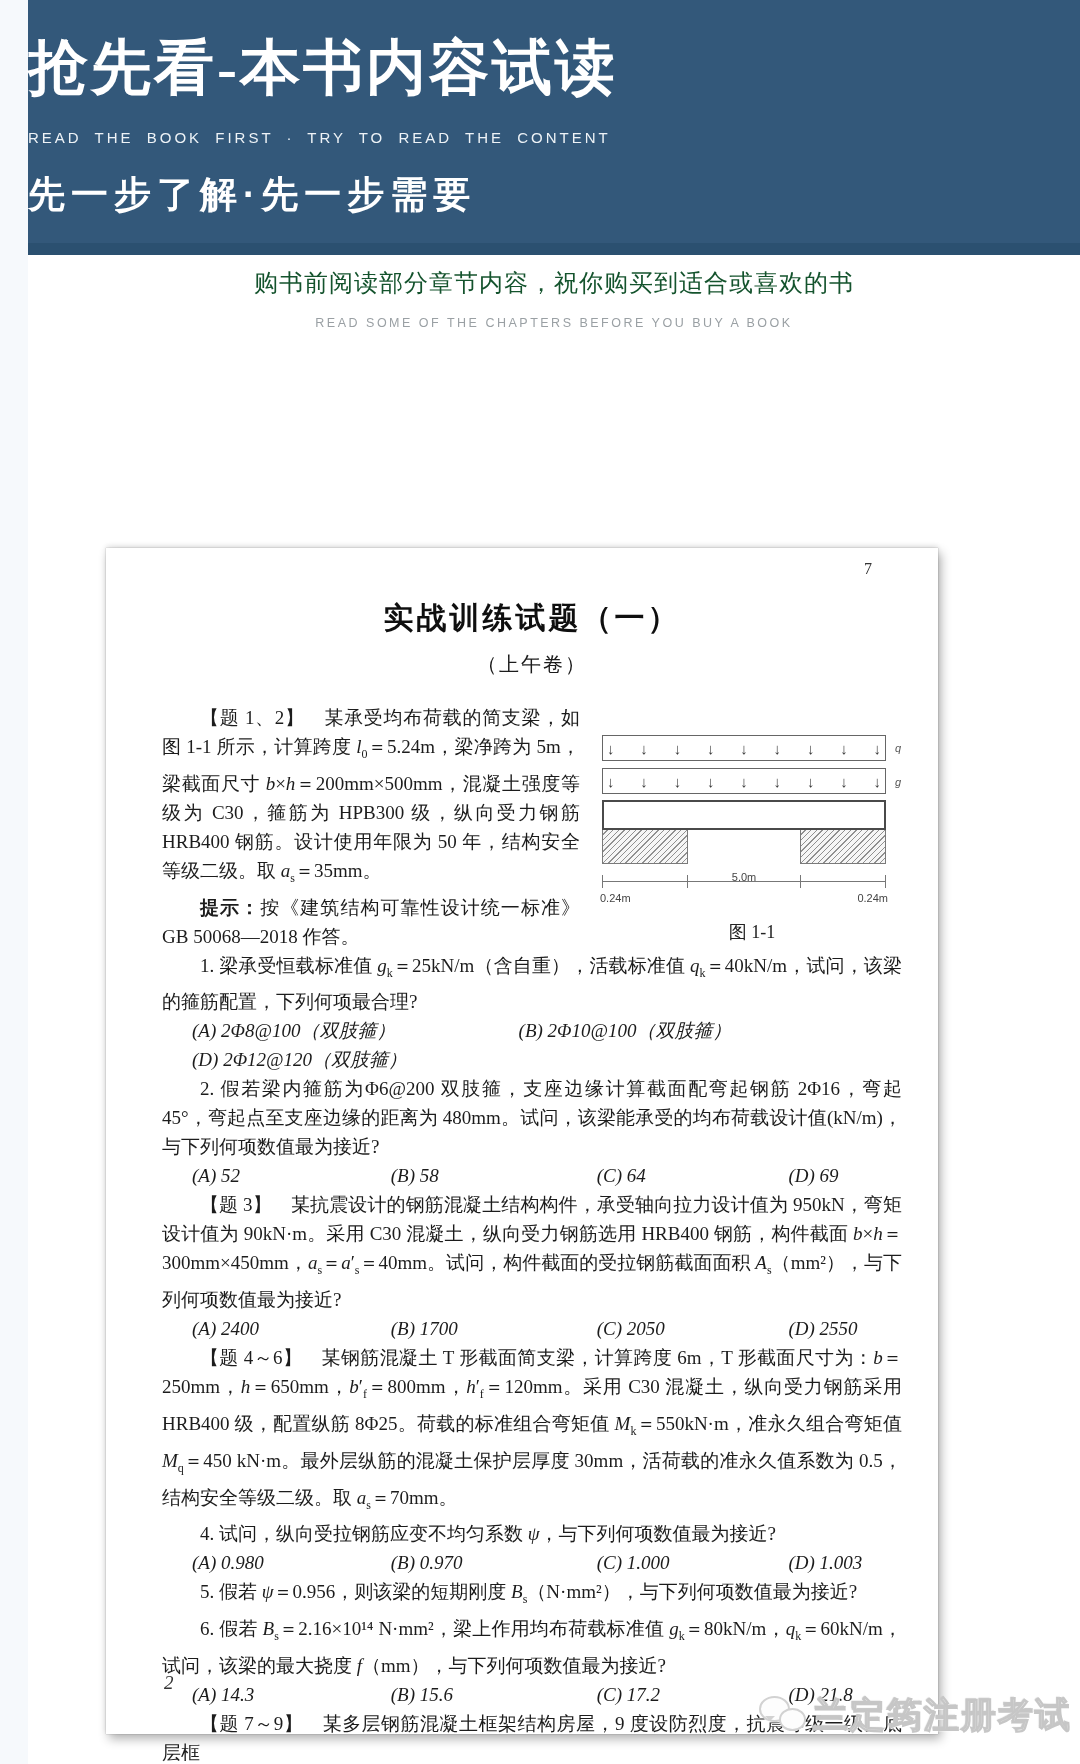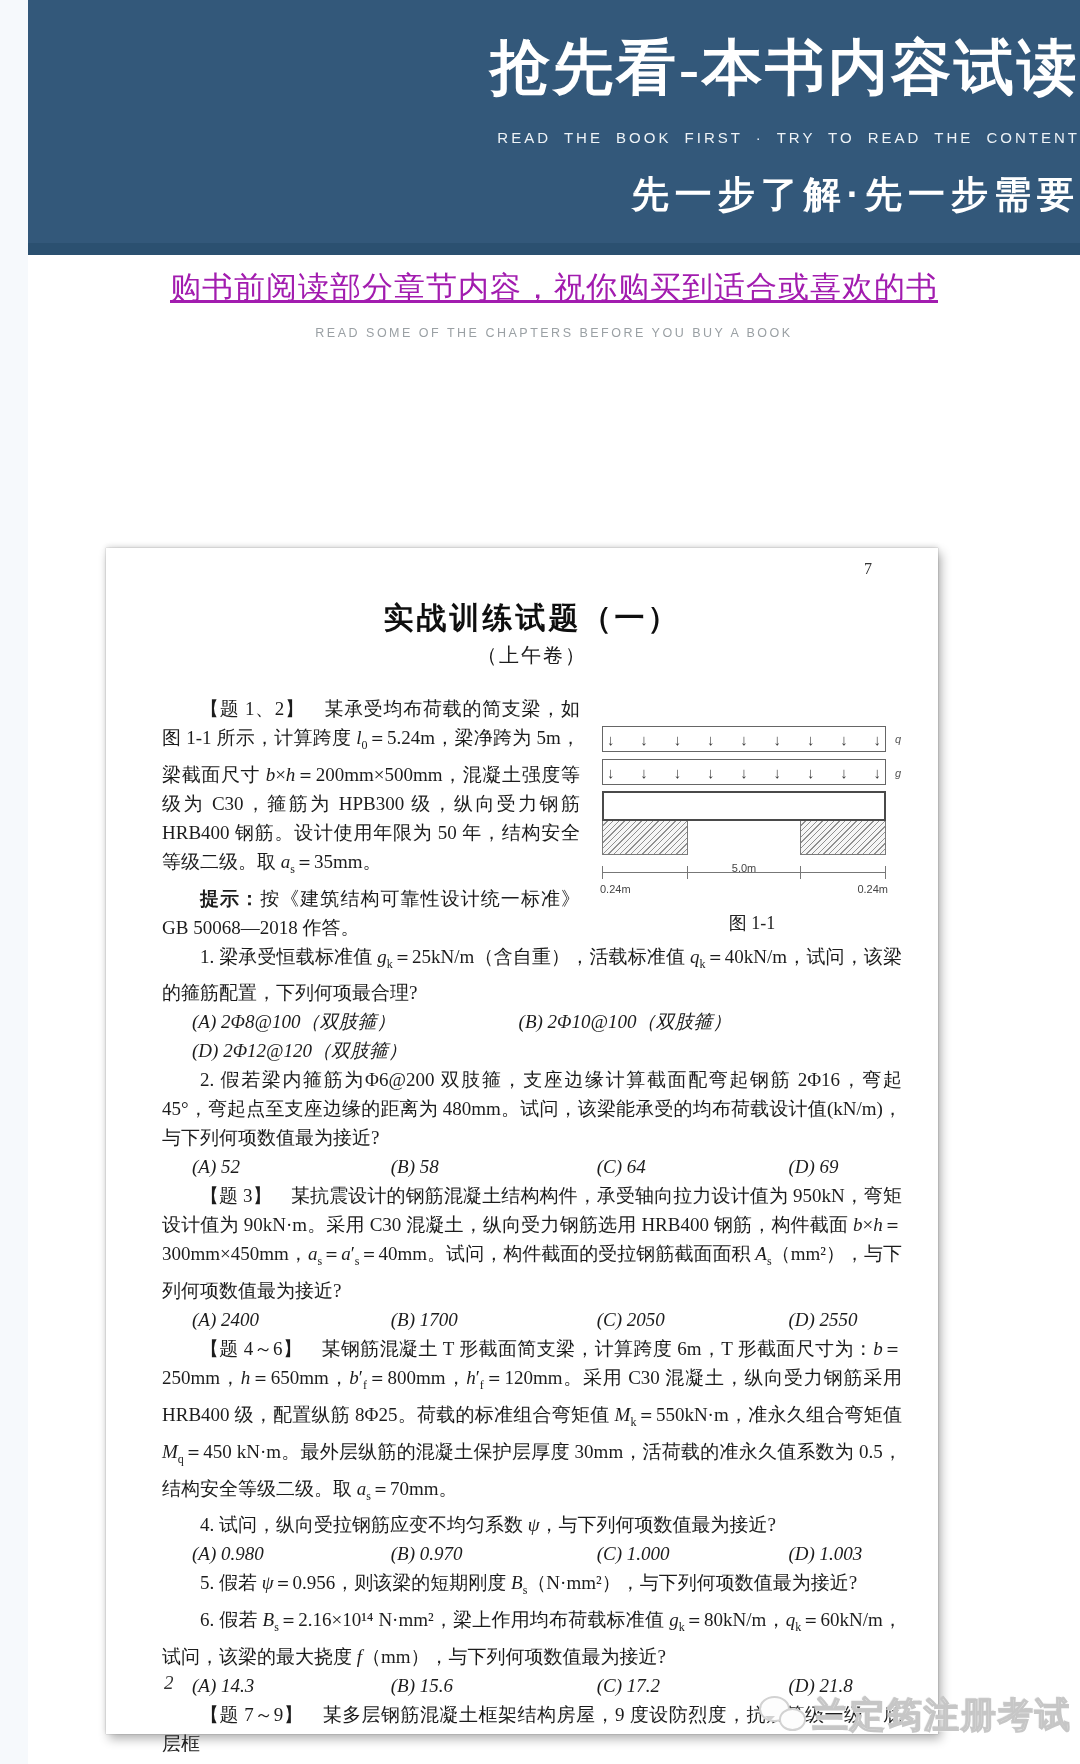--- a/index.html
+++ b/index.html
@@ -7,48 +7,48 @@
   body { position:relative; background:#ffffff; overflow:hidden;
          font-family:"Liberation Serif","DejaVu Serif",serif; }
 
   
   .left-strip { position:absolute; left:0; top:0; width:28px; height:100%;
                 background:#f6f9fc; }
 
   
   .banner { position:absolute; left:28px; top:0; width:1052px; height:255px;
             background:#33587a; border-bottom:12px solid #2b5070;
-            display:flex; flex-direction:column; align-items:flex-end;
+            display:flex; flex-direction:column; align-items:flex-start;
             justify-content:center; color:#fff; }
   .banner-title { font-family:"Liberation Serif","DejaVu Serif",serif;
                   font-size:60px; font-weight:600; letter-spacing:3px;
                   margin-top:4px; }
   .banner-sub   { margin-top:20px; font-family:"Liberation Sans","DejaVu Sans",sans-serif;
                   font-size:15px; letter-spacing:3px; word-spacing:6px; color:#eef3f7; }
   .banner-tag   { margin-top:24px; font-family:Liberation Sans, sans-serif;
                   font-size:37px; font-weight:700; letter-spacing:6px; }
 
   
   .intro { position:absolute; left:28px; top:267px; width:1052px; text-align:center; }
   .intro-heading { font-family:"Liberation Sans","DejaVu Sans",sans-serif;
-                   font-size:31px; color:#a21caf; letter-spacing:1px;text-decoration:underline; }
+                   font-size:24px; color:#14532d; letter-spacing:1px; }
   .intro-en { margin-top:17px; font-family:"Liberation Sans","DejaVu Sans",sans-serif;
               font-size:12.5px; color:#9aa0a4; letter-spacing:2.5px; }
 
   
   .page { position:absolute; left:106px; top:548px; width:832px; height:1186px;
           background:#fff; padding:12px 36px 0 56px; color:#1c1c1c;
           box-shadow: 0 -2px 5px rgba(0,0,0,.10),
                       3px 5px 10px rgba(0,0,0,.30),
                       0 0 1px rgba(0,0,0,.35); }
   .pageno { text-align:right; padding-right:30px; font-size:16px; color:#333; }
   .ptitle { text-align:center; margin-top:20px; font-size:30px; font-weight:700;
             letter-spacing:3px; color:#0f0f0f;
             font-family:"Liberation Sans","DejaVu Sans",sans-serif; }
-  .psub   { text-align:center; margin-top:3px; font-size:20px; letter-spacing:2px; }
+  .psub   { text-align:center; margin-top:12px; font-size:20px; letter-spacing:2px; }
 
   .pbody { margin-top:25px; font-size:19px; line-height:29px; text-align:justify; }
   .para  { text-indent:2em; }
   .pbody i { font-family:"Liberation Serif","DejaVu Serif",serif; }
   .pbody sub { font-size:12px; }
 
   .opts2 { display:grid; grid-template-columns:46% 54%; padding-left:30px; }
   .opts4 { display:grid; grid-template-columns:28% 29% 27% 16%; padding-left:30px; }
   .opt   { line-height:29px; white-space:nowrap;font-style:italic; }
 

